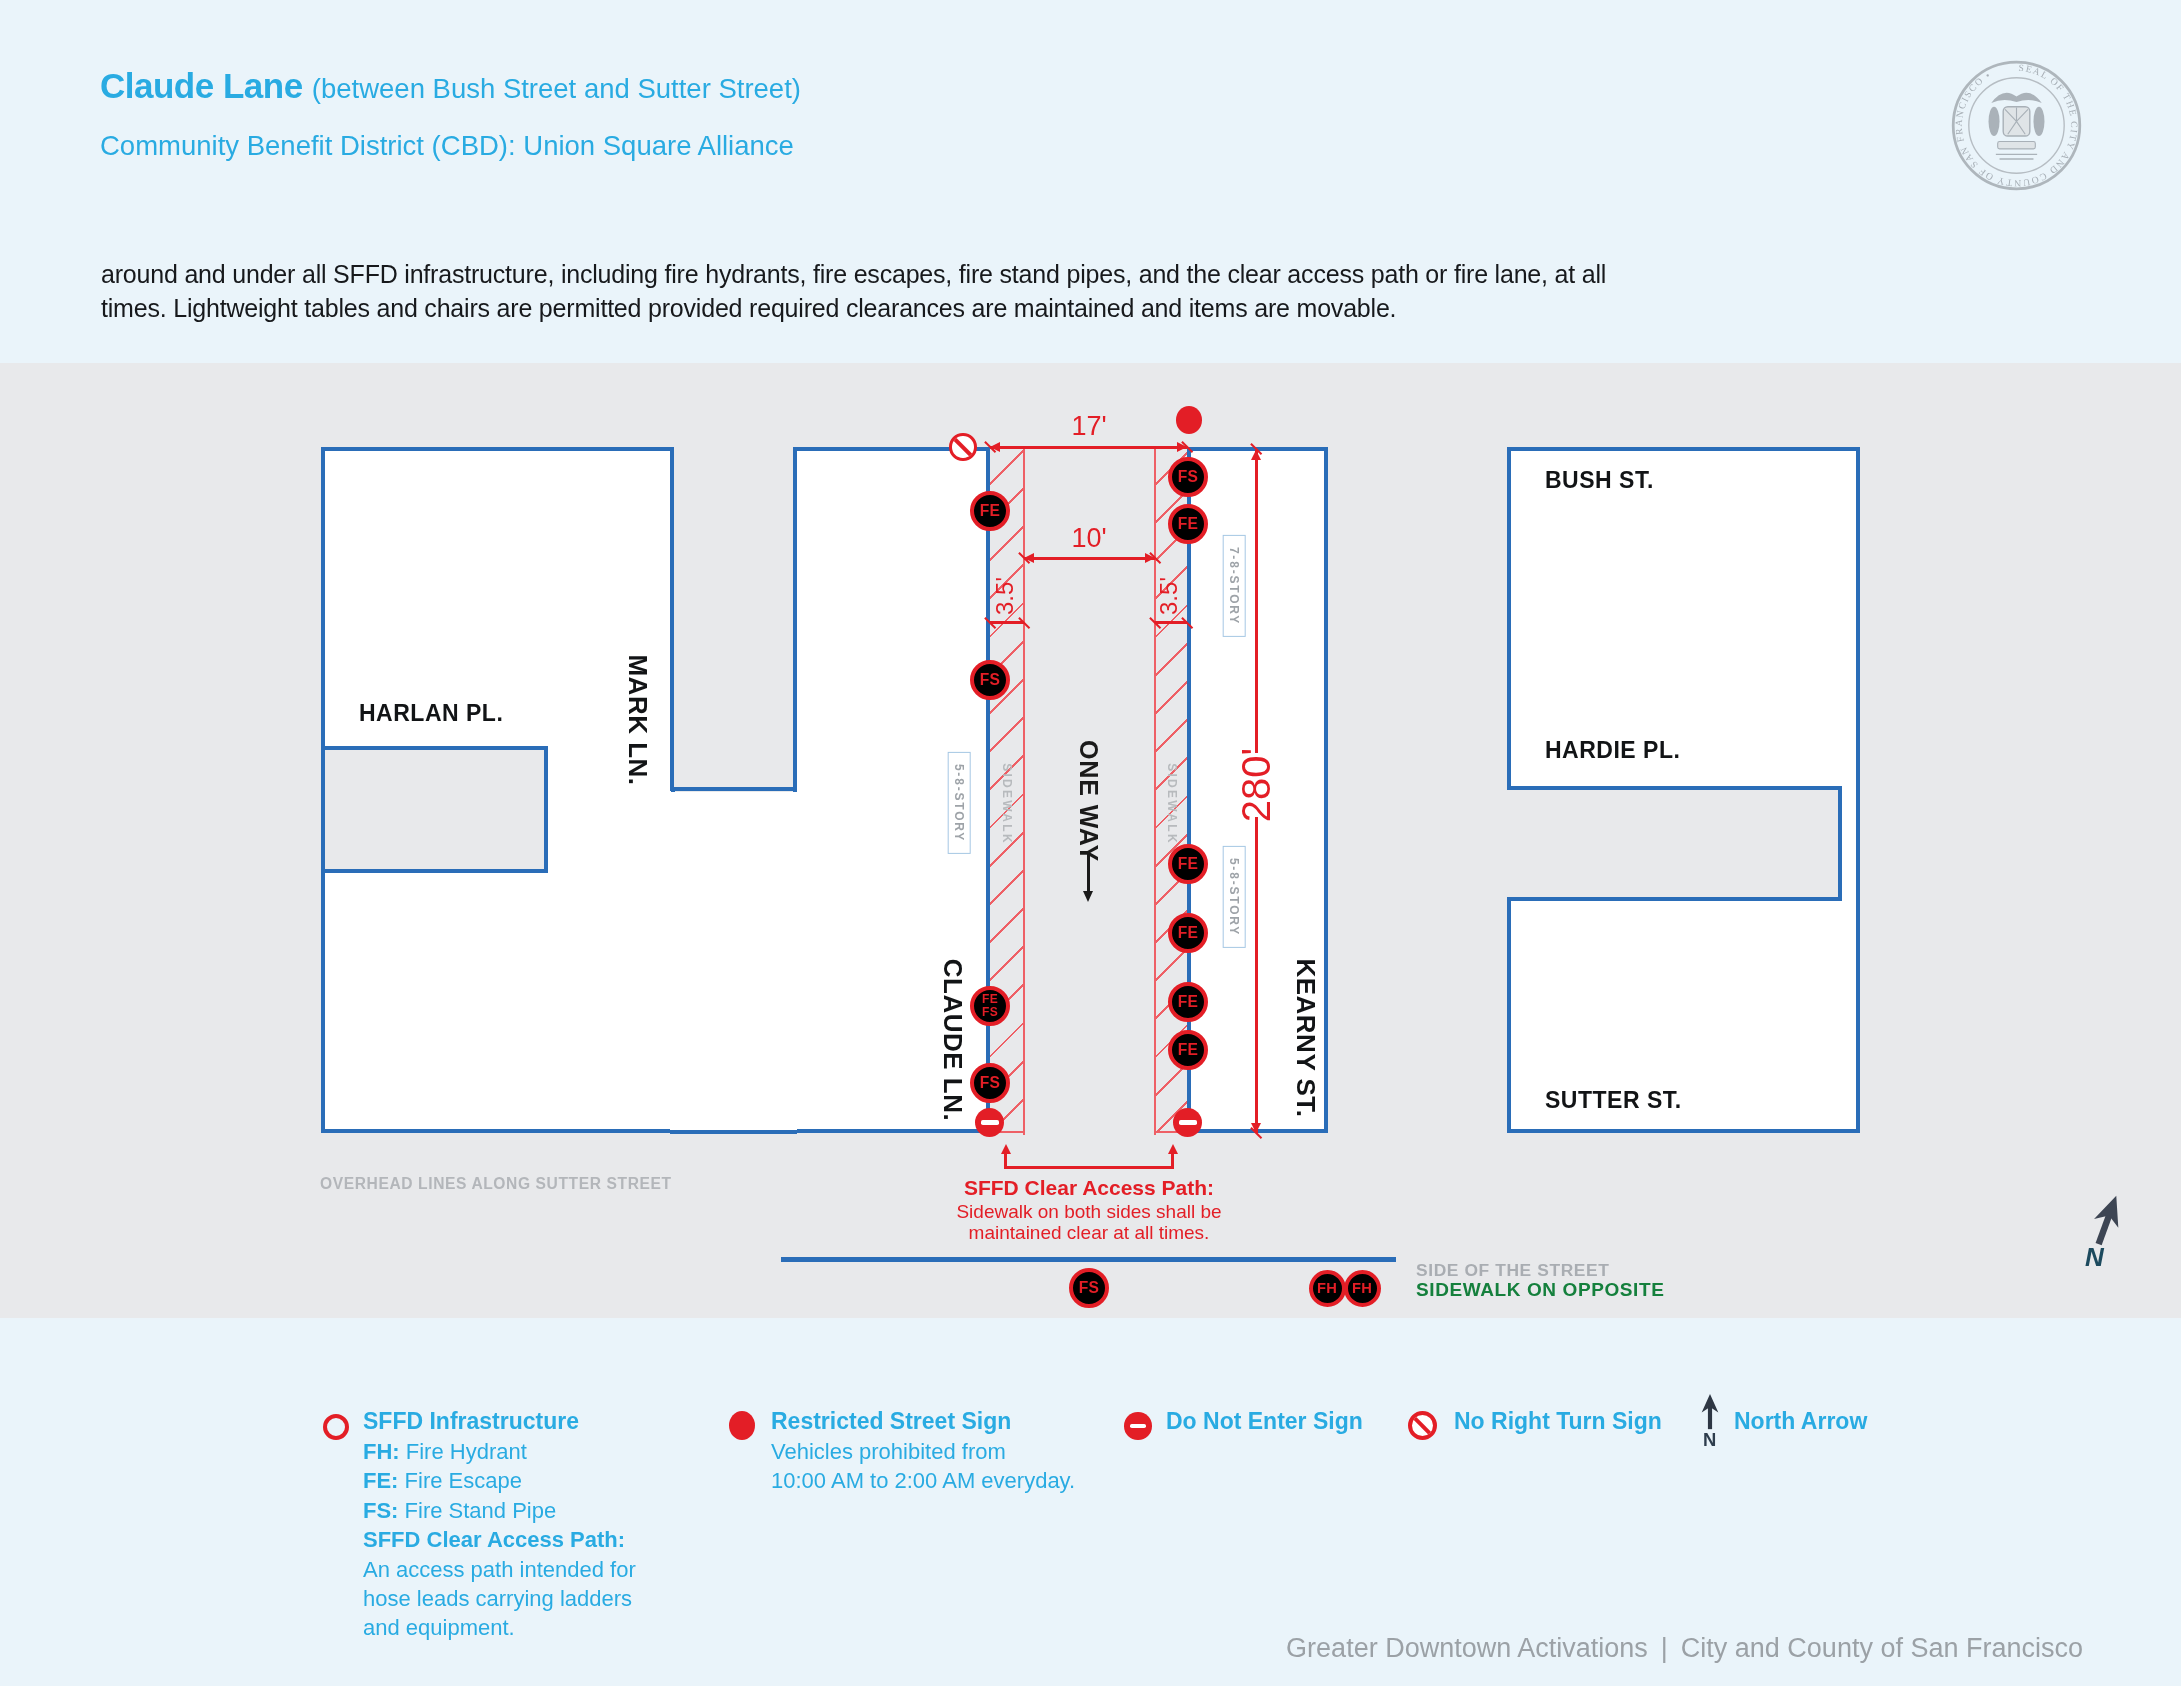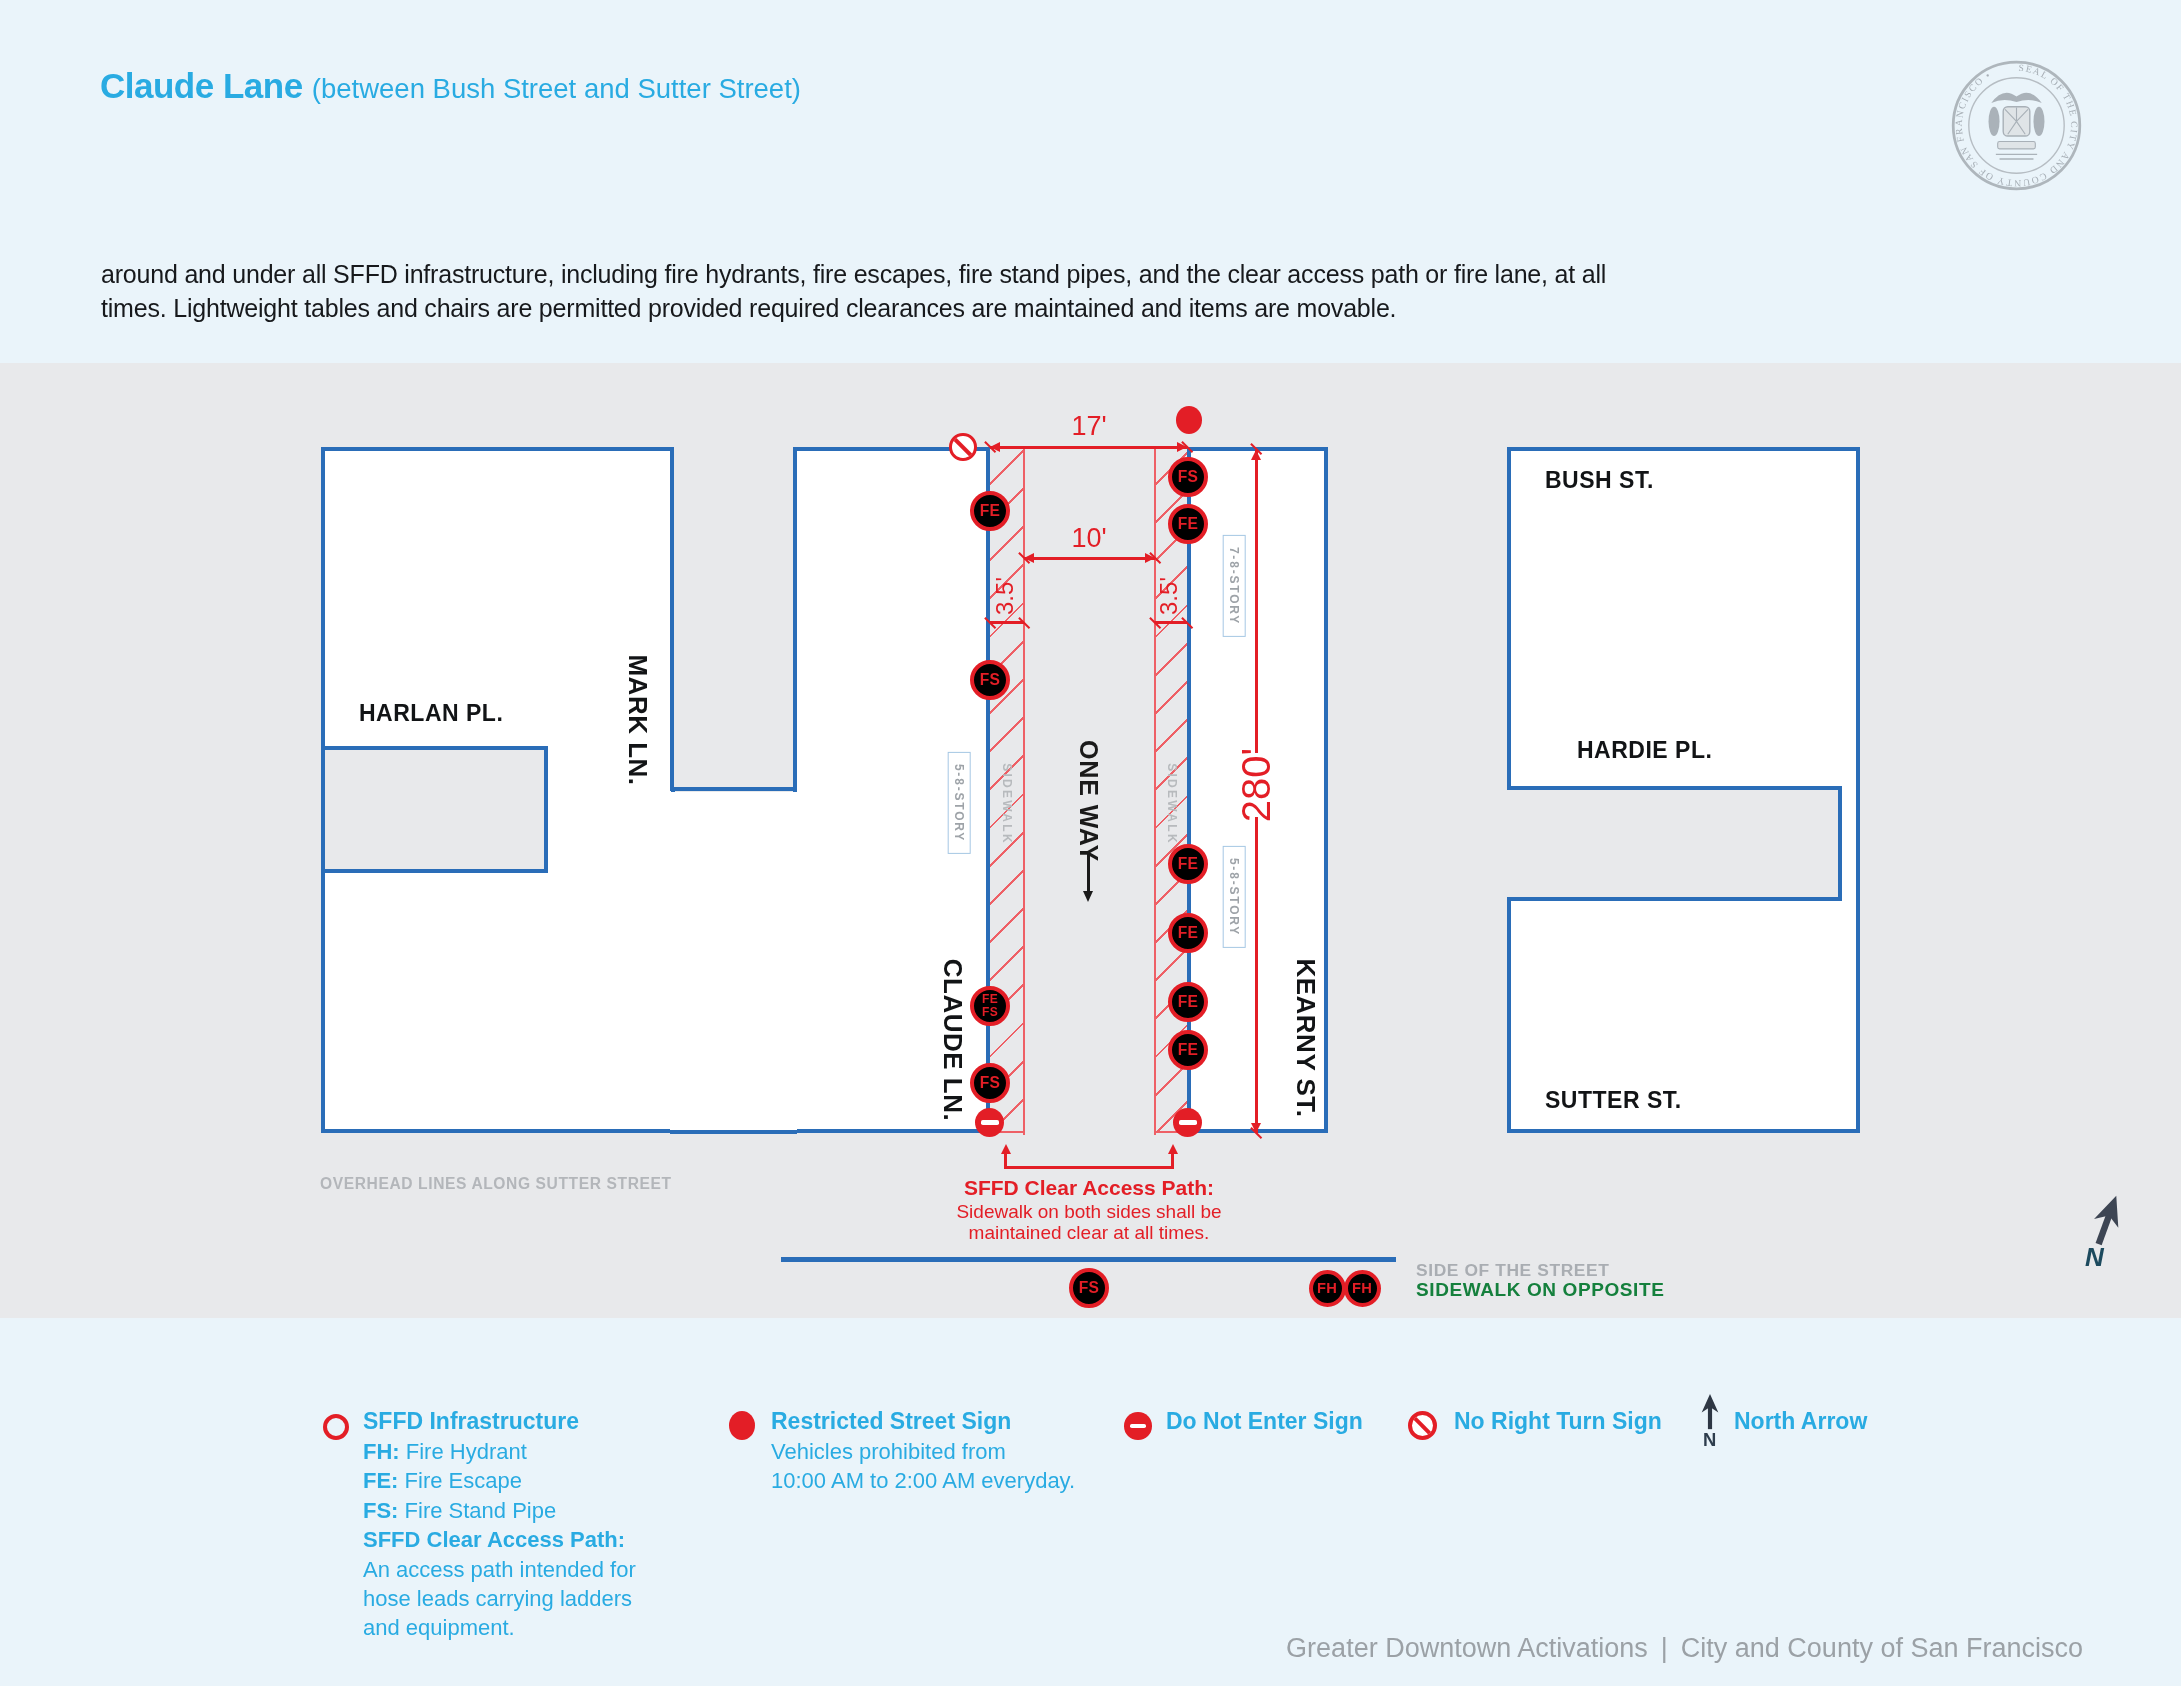--- a/index.html
+++ b/index.html
@@ -63,20 +63,21 @@
   .nchar{font-weight:bold;color:#2e3d4d;}
 </style>
 </head>
 <body>
 
 <div id="page">
 
   <div id="title-line">
     <span class="big">Claude Lane</span><span class="suffix">(between Bush Street and Sutter Street)</span>
   </div>
+  <div id="subtitle">Community Benefit District (CBD): Union Square Alliance</div>
 
   <div class="para-line" style="top:260px;">around and under all SFFD infrastructure, including fire hydrants, fire escapes, fire stand pipes, and the clear access path or fire lane, at all</div>
   <div class="para-line" style="top:294px;">times. Lightweight tables and chairs are permitted provided required clearances are maintained and items are movable.</div>
 
   <svg class="abs" style="left:1950px;top:59px;" width="133" height="133" viewBox="0 0 145 145">
     <circle cx="72.5" cy="72.5" r="69" fill="none" stroke="#aeb6bc" stroke-width="3"></circle>
     <circle cx="72.5" cy="72.5" r="52" fill="none" stroke="#b6bdc3" stroke-width="1.5"></circle>
     <defs>
       <path id="sealpath" d="M 72.5 13 A 59.5 59.5 0 1 1 72.49 13" fill="none"></path>
     </defs>
@@ -105,21 +106,21 @@
 
   <div class="hatch" style="left:990px;top:447px;width:33px;height:686px;"></div>
   <div class="hatch" style="left:1156px;top:447px;width:31px;height:686px;"></div>
   <div class="rline" style="left:1023px;top:447px;width:1.8px;height:688px;background:#ee6066;"></div>
   <div class="rline" style="left:1154px;top:447px;width:1.8px;height:688px;background:#ee6066;"></div>
   <div class="rline" style="left:990px;top:1131px;width:35px;height:1.8px;background:#ee6066;"></div>
   <div class="rline" style="left:1154px;top:1131px;width:33px;height:1.8px;background:#ee6066;"></div>
 
   <div class="slabel" style="left:359px;top:700px;">HARLAN PL.</div>
   <div class="slabel" style="left:1545px;top:467px;">BUSH ST.</div>
-  <div class="slabel" style="left:1577px;top:737px;">HARDIE PL.</div>
+  <div class="slabel" style="left:1545px;top:737px;">HARDIE PL.</div>
   <div class="slabel" style="left:1545px;top:1087px;">SUTTER ST.</div>
   <div class="vl vstreet" style="left:637px;top:720px;">MARK LN.</div>
   <div class="vl vstreet" style="left:952px;top:1040px;">CLAUDE LN.</div>
   <div class="vl vstreet" style="left:1305px;top:1038px;">KEARNY ST.</div>
 
   <div class="vl" style="left:1088px;top:801px;font-weight:bold;font-size:25px;letter-spacing:0.9px;color:#1a1a1a;">ONE WAY</div>
   <div class="kline" style="left:1087px;top:852px;width:2.8px;height:39px;"></div>
   <div class="tri kd" style="left:1083px;top:891px;"></div>
 
   <div class="vl sidewalk-t" style="left:1007px;top:804px;">SIDEWALK</div>

